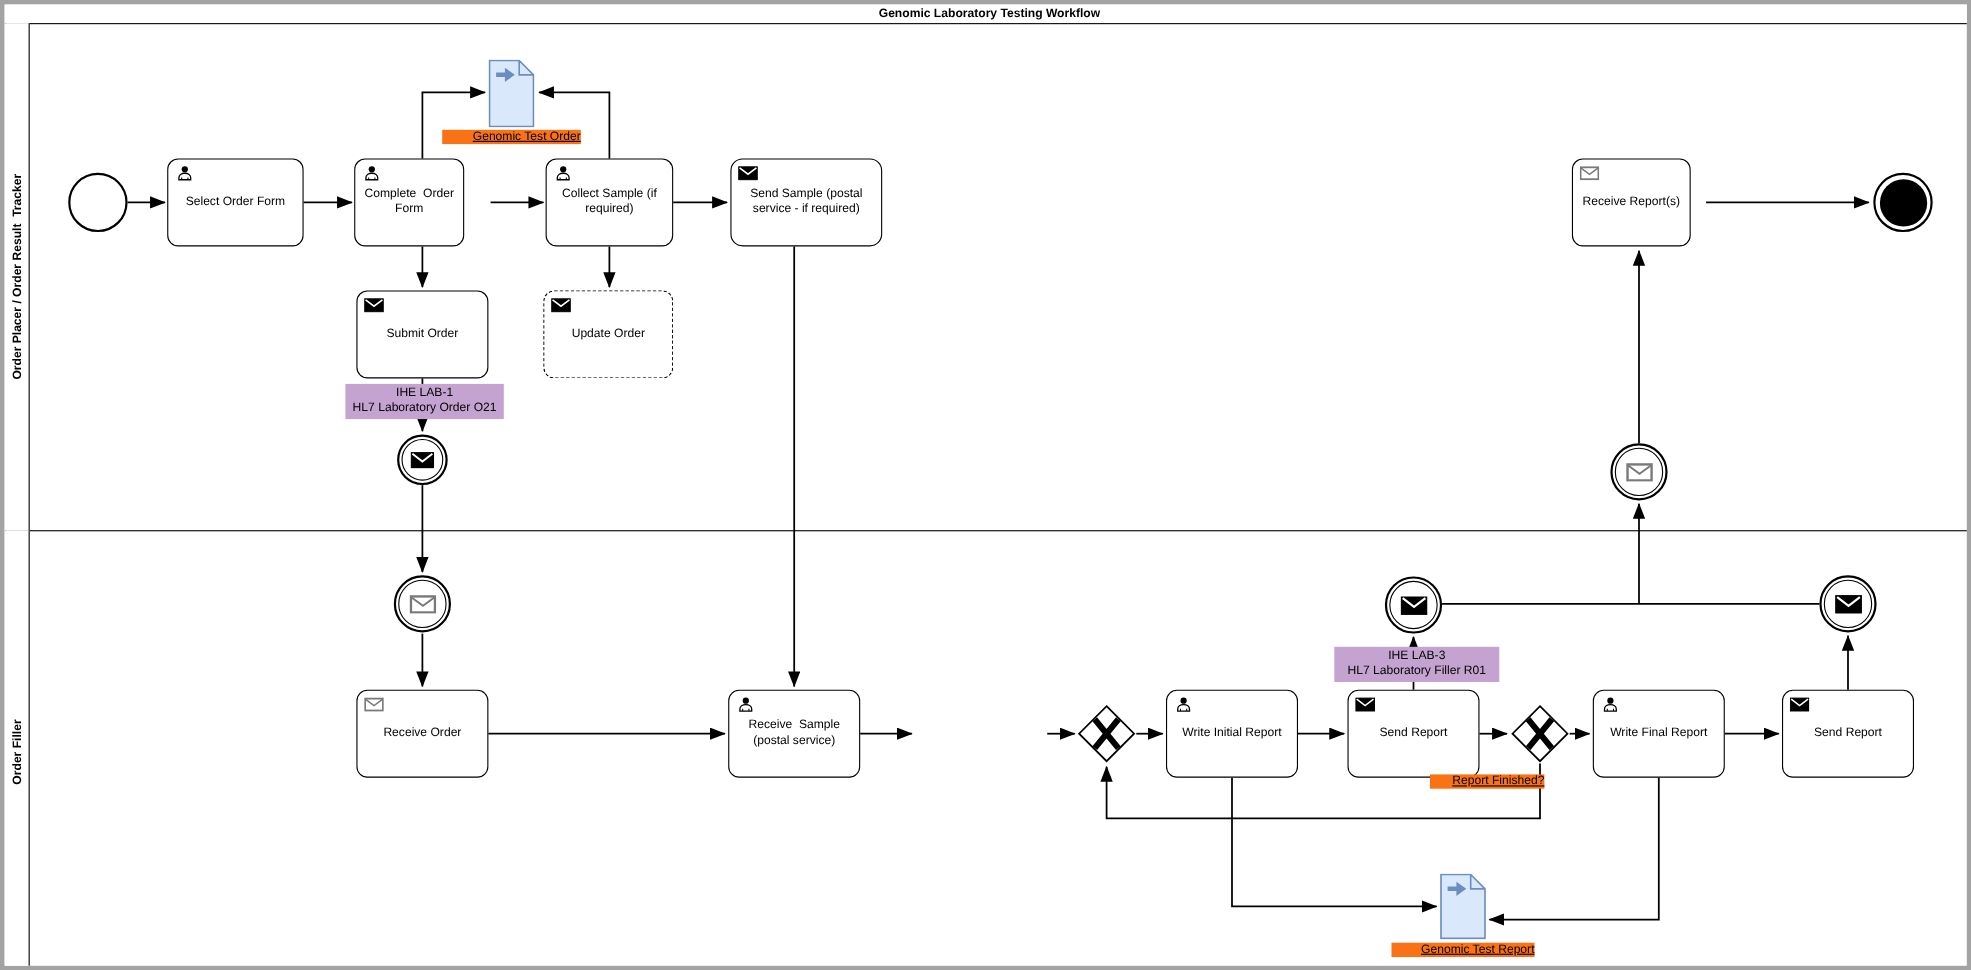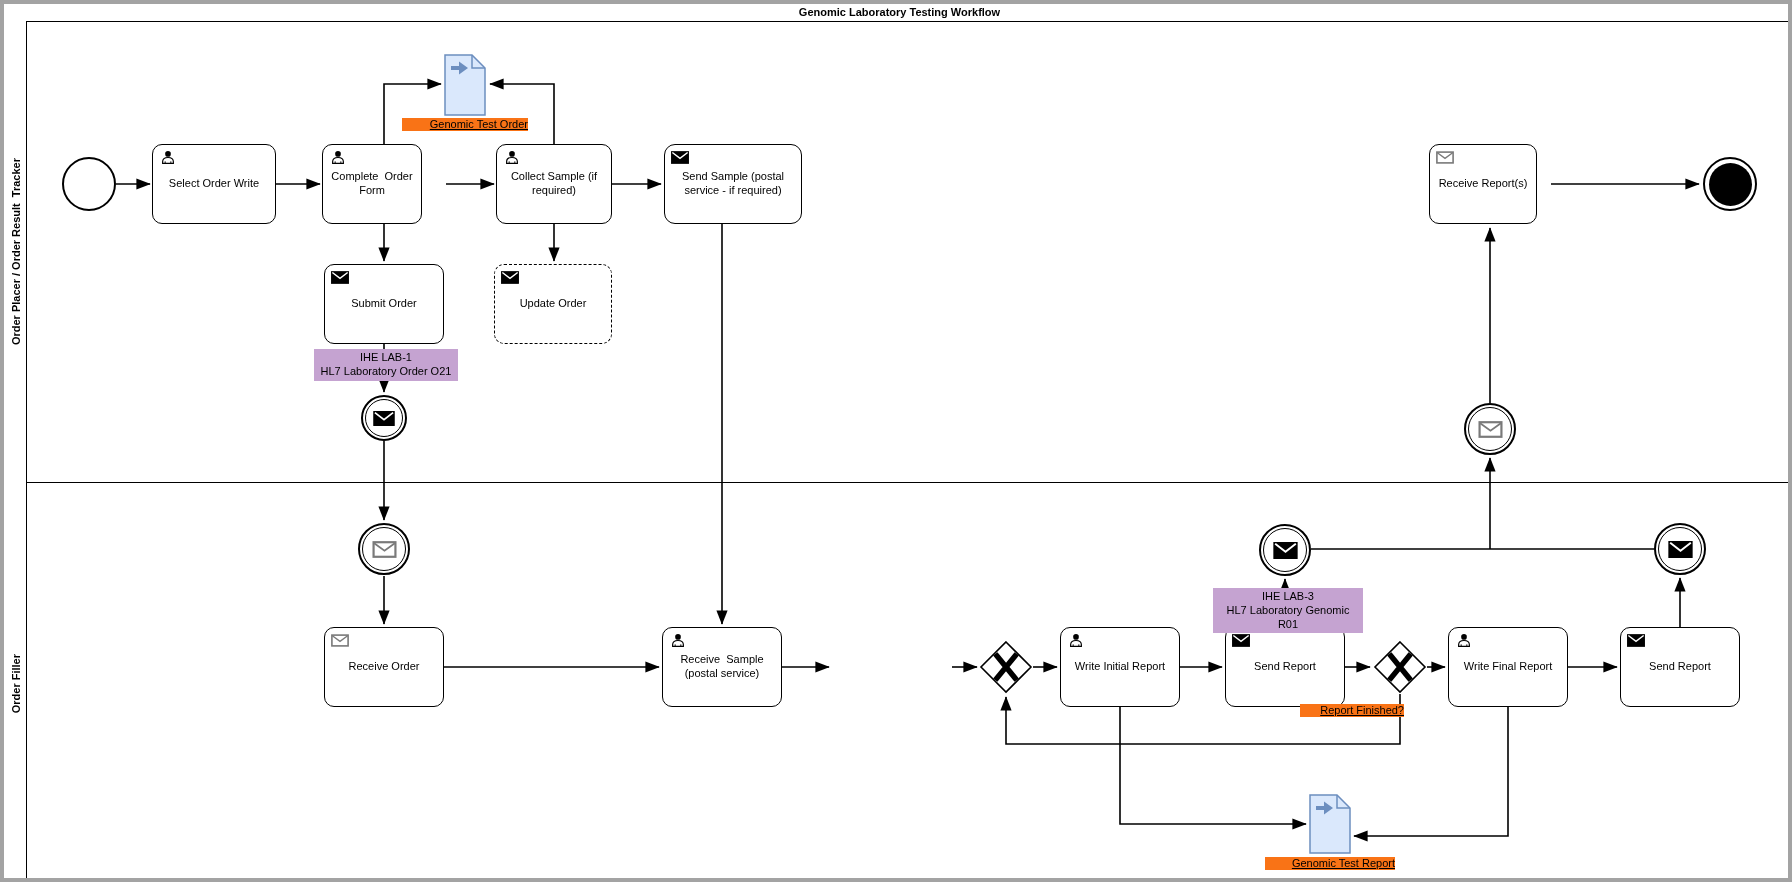--- a/index.html
+++ b/index.html
@@ -156,21 +156,21 @@
         <svg width="25" height="17">
           <use href="#icon-msg-outline"></use>
         </svg>
       </div>
   </div>
 
   <div class="task" style="left:148px;top:140px;width:124px;height:80px;">
     <svg class="ticon">
         <use href="#icon-user"></use>
       </svg>
-    <span class="tlabel">Select Order Write</span>
+    <span class="tlabel">Select Order Form</span>
   </div>
   <div class="task" style="left:318px;top:140px;width:100px;height:80px;">
     <svg class="ticon">
         <use href="#icon-user"></use>
       </svg>
     <span class="tlabel">Complete  Order Form</span>
   </div>
   <div class="task" style="left:492px;top:140px;width:116px;height:80px;">
     <svg class="ticon">
         <use href="#icon-user"></use>
@@ -270,16 +270,16 @@
   <div class="lbl" style="left:398px;top:114px;width:126px;">Genomic Test Order</div>
   <div class="lbl" style="left:1261px;top:853px;width:130px;">Genomic Test Report</div>
   <div class="lbl" style="left:1296px;top:700px;width:104px;">Report Finished?</div>
 
   <div class="ann" style="left:310px;top:345px;width:140px;">
     <div>IHE LAB-1</div>
     <div>HL7 Laboratory Order O21</div>
   </div>
   <div class="ann" style="left:1209px;top:584px;width:146px;">
     <div>IHE LAB-3</div>
-    <div>HL7 Laboratory Genomic R01</div>
+    <div>HL7 Laboratory Filler R01</div>
   </div>
 
 </div>
 
 </body></html>

